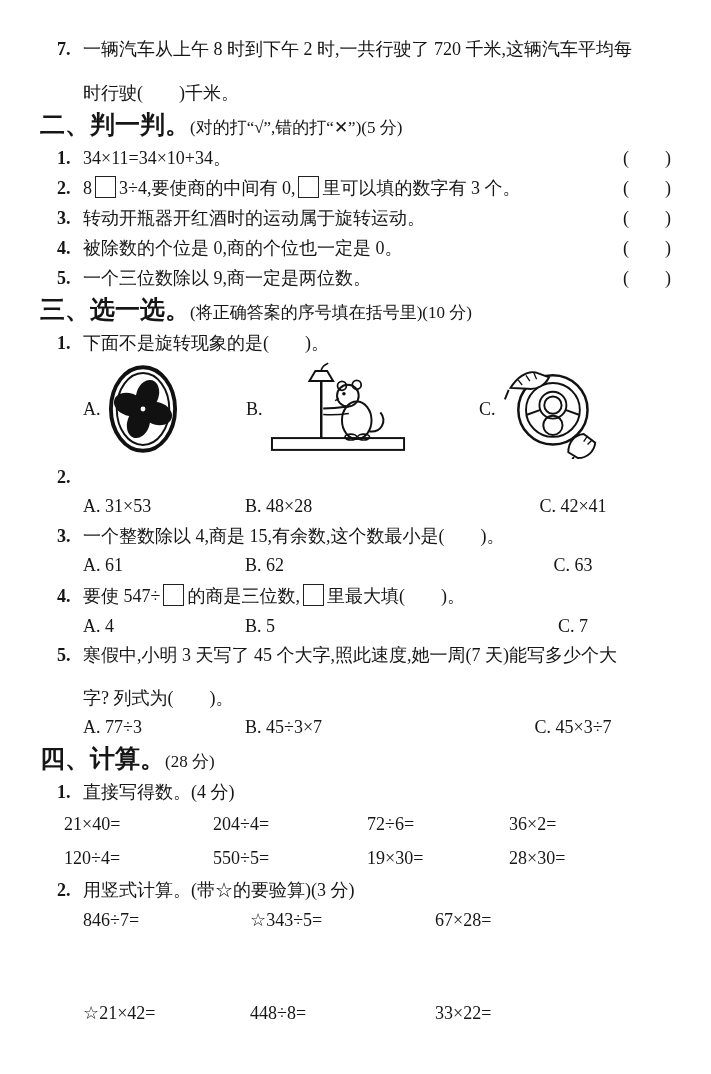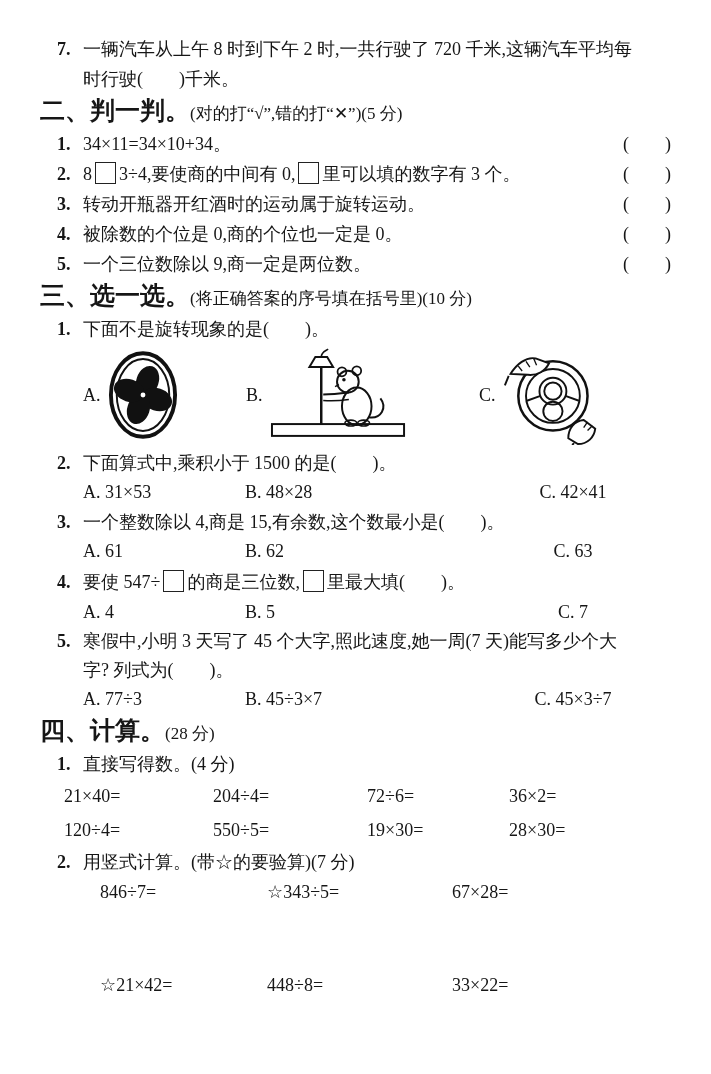--- a/index.html
+++ b/index.html
@@ -9,35 +9,35 @@
     padding:34px 40px 0 40px;
     font-family:"Liberation Serif","DejaVu Serif",serif;
     font-size:18px; color:#161616; overflow:hidden;
   }
   .row { line-height:30px; }
   .num { font-weight:bold; flex:0 0 26px; }
   .sec { margin-top:1px; line-height:31px; }
   .sec-title { font-weight:bold; font-size:25px; }
   .sec-note { font-size:17px; }
   .item { display:flex; margin-left:17px; }
-  .cont { margin-left:43px; }
+  .cont { margin-left:43px;margin-top:14px; }
   .bracket { margin-left:auto; white-space:pre; }
   .box { display:inline-block; width:19px; height:20px; border:1.6px solid #222;
          vertical-align:-4px; margin:0 3px; background:#fff; }
   .opts { display:flex; margin-left:43px; line-height:29px; }
   .opt1 { width:162px; } .opt2 { width:230px; } .opt3 { flex:1;text-align:center; }
   .figrow { display:flex; align-items:center; margin-left:43px; height:98px;
             margin-top:2px; margin-bottom:4px; }
   .figcell { display:flex; align-items:center; }
   .fa { width:163px; } .fb { width:233px; } .fc { flex:1; }
   .flabel { margin-right:7px; }
   .calc-grid4 { display:grid; grid-template-columns:149px 154px 142px auto;
                 margin-left:24px; line-height:34px; }
   .calc-grid3 { display:grid; grid-template-columns:167px 185px auto;
-                margin-left:60px; line-height:31px; }
+                margin-left:43px; line-height:31px; }
   .vspace { height:62px; }
   svg { display:block; }
 </style>
 </head>
 <body>
 
 <div class="page">
 
   <div class="row item">
     <span class="num">7.</span>
@@ -134,21 +134,20 @@
         <path d="M4 32 L0 42" stroke="#111" stroke-width="2"></path>
         <path d="M66 97 C66 87 72 79 82 78 L94 87 C93 96 86 103 76 103 Z" fill="#fff" stroke="#111" stroke-width="2"></path>
         <path d="M86 80 L82 86 M91 84 L86 89" stroke="#111" stroke-width="1.4"></path>
         <path d="M72 102 L70 104" stroke="#111" stroke-width="2"></path>
       </svg>
     </div>
   </div>
 
   <div class="row item">
     <span class="num">2.</span>
-    <span>下面算式中,乘积小于 1500 的是(　　)。</span>
   </div>
   <div class="opts">
     <span class="opt1">A. 31×53</span>
     <span class="opt2">B. 48×28</span>
     <span class="opt3">C. 42×41</span>
   </div>
 
   <div class="row item">
     <span class="num">3.</span>
     <span>一个整数除以 4,商是 15,有余数,这个数最小是(　　)。</span>
@@ -196,21 +195,21 @@
   </div>
   <div class="calc-grid4">
     <span>120÷4=</span>
     <span>550÷5=</span>
     <span>19×30=</span>
     <span>28×30=</span>
   </div>
 
   <div class="row item">
     <span class="num">2.</span>
-    <span>用竖式计算。(带☆的要验算)(7 分)</span>
+    <span>用竖式计算。(带☆的要验算)(3 分)</span>
   </div>
   <div class="calc-grid3">
     <span>846÷7=</span>
     <span>☆343÷5=</span>
     <span>67×28=</span>
   </div>
   <div class="vspace"></div>
   <div class="calc-grid3">
     <span>☆21×42=</span>
     <span>448÷8=</span>

